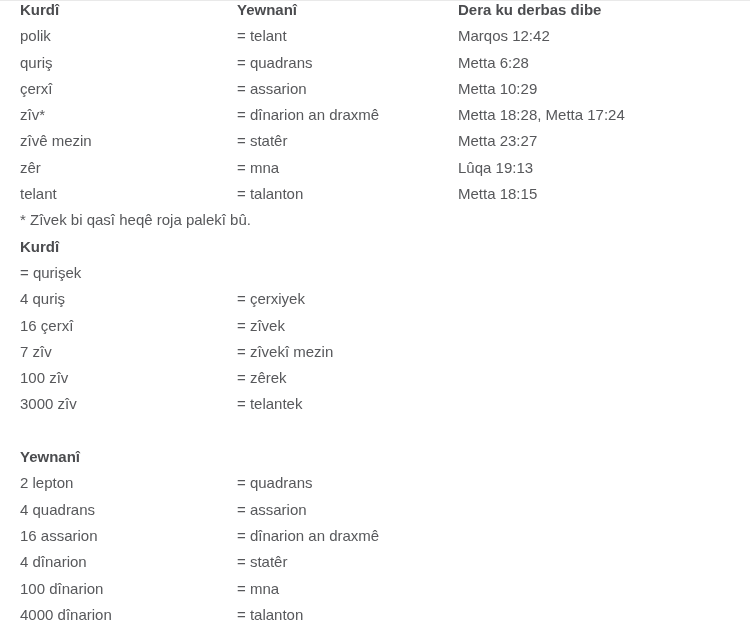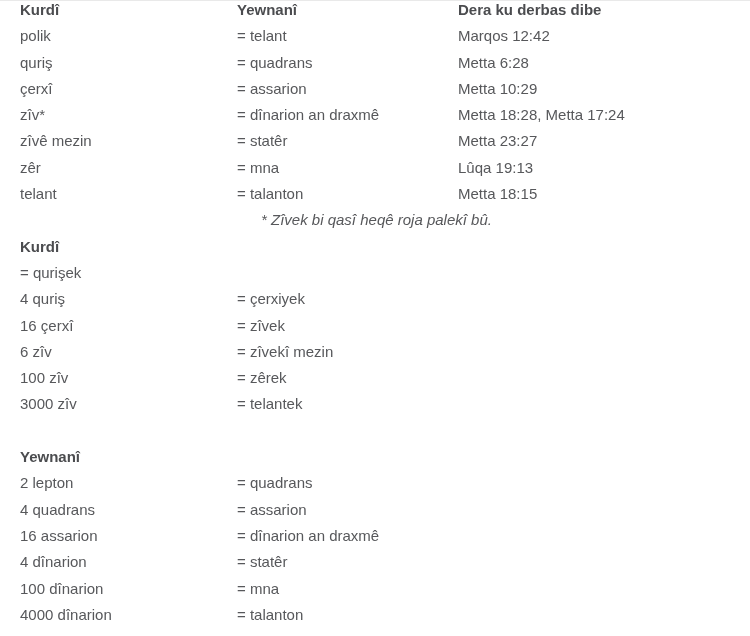--- a/index.html
+++ b/index.html
@@ -27,22 +27,21 @@
     line-height: 26.3px;
     white-space: nowrap;
   }
   .c1 { width: 217px; flex: none; }
   .c2 { width: 221px; flex: none; }
   .c3 { flex: 1; }
   .head { font-weight: bold; color: #4b4c4f; }
   .footnote-row {
     height: 26.3px;
     line-height: 26.3px;
-    text-align: center;
-    font-style: italic;
+    text-align: left;
   }
   .spacer { height: 26.3px; }
 </style>
 </head>
 <body>
 
 <div class="tbl">
 
   <div class="row head">
     <span class="c1">Kurdî</span>
@@ -102,21 +101,21 @@
     <span class="c1">4 quriş</span>
     <span class="c2">= çerxiyek</span>
     <span class="c3"></span>
   </div>
   <div class="row">
     <span class="c1">16 çerxî</span>
     <span class="c2">= zîvek</span>
     <span class="c3"></span>
   </div>
   <div class="row">
-    <span class="c1">6 zîv</span>
+    <span class="c1">7 zîv</span>
     <span class="c2">= zîvekî mezin</span>
     <span class="c3"></span>
   </div>
   <div class="row">
     <span class="c1">100 zîv</span>
     <span class="c2">= zêrek</span>
     <span class="c3"></span>
   </div>
   <div class="row">
     <span class="c1">3000 zîv</span>

